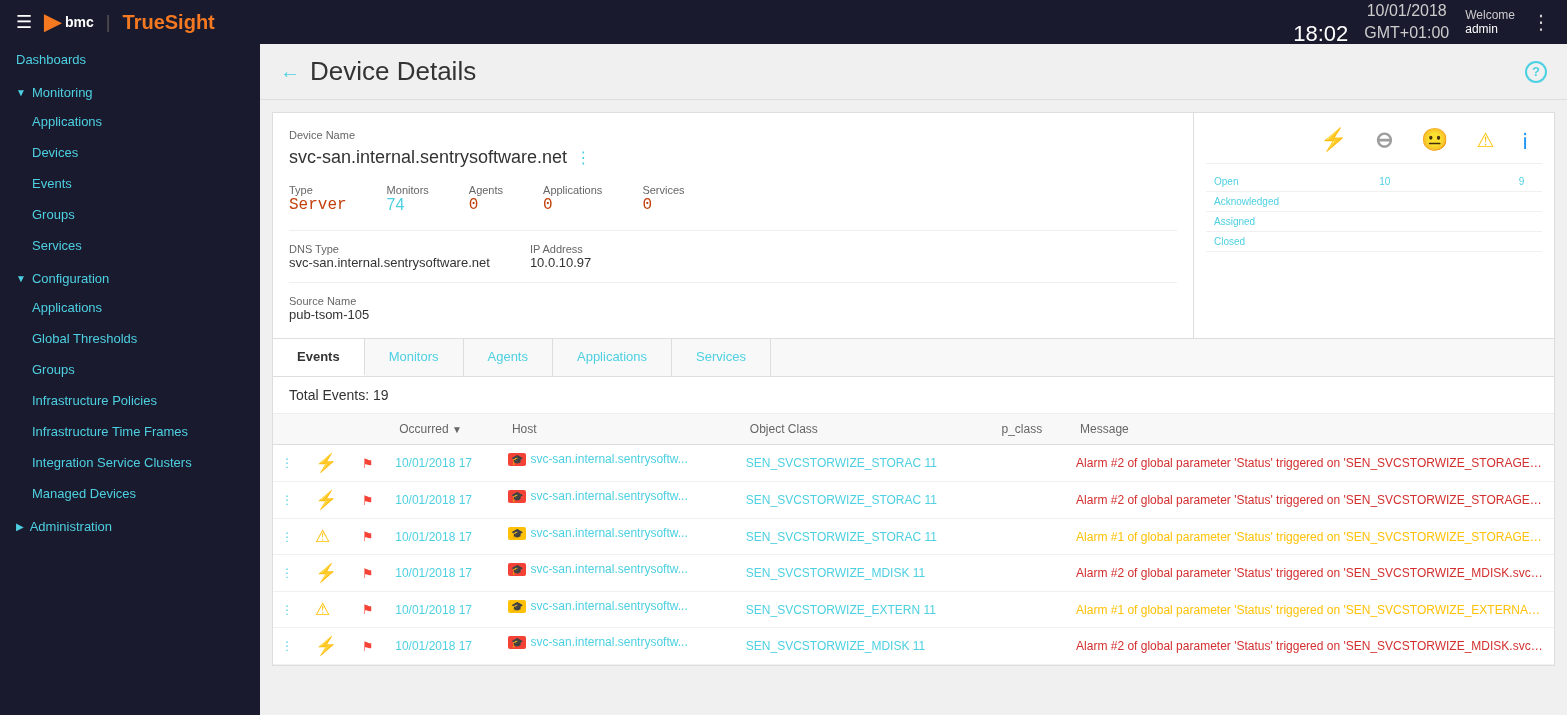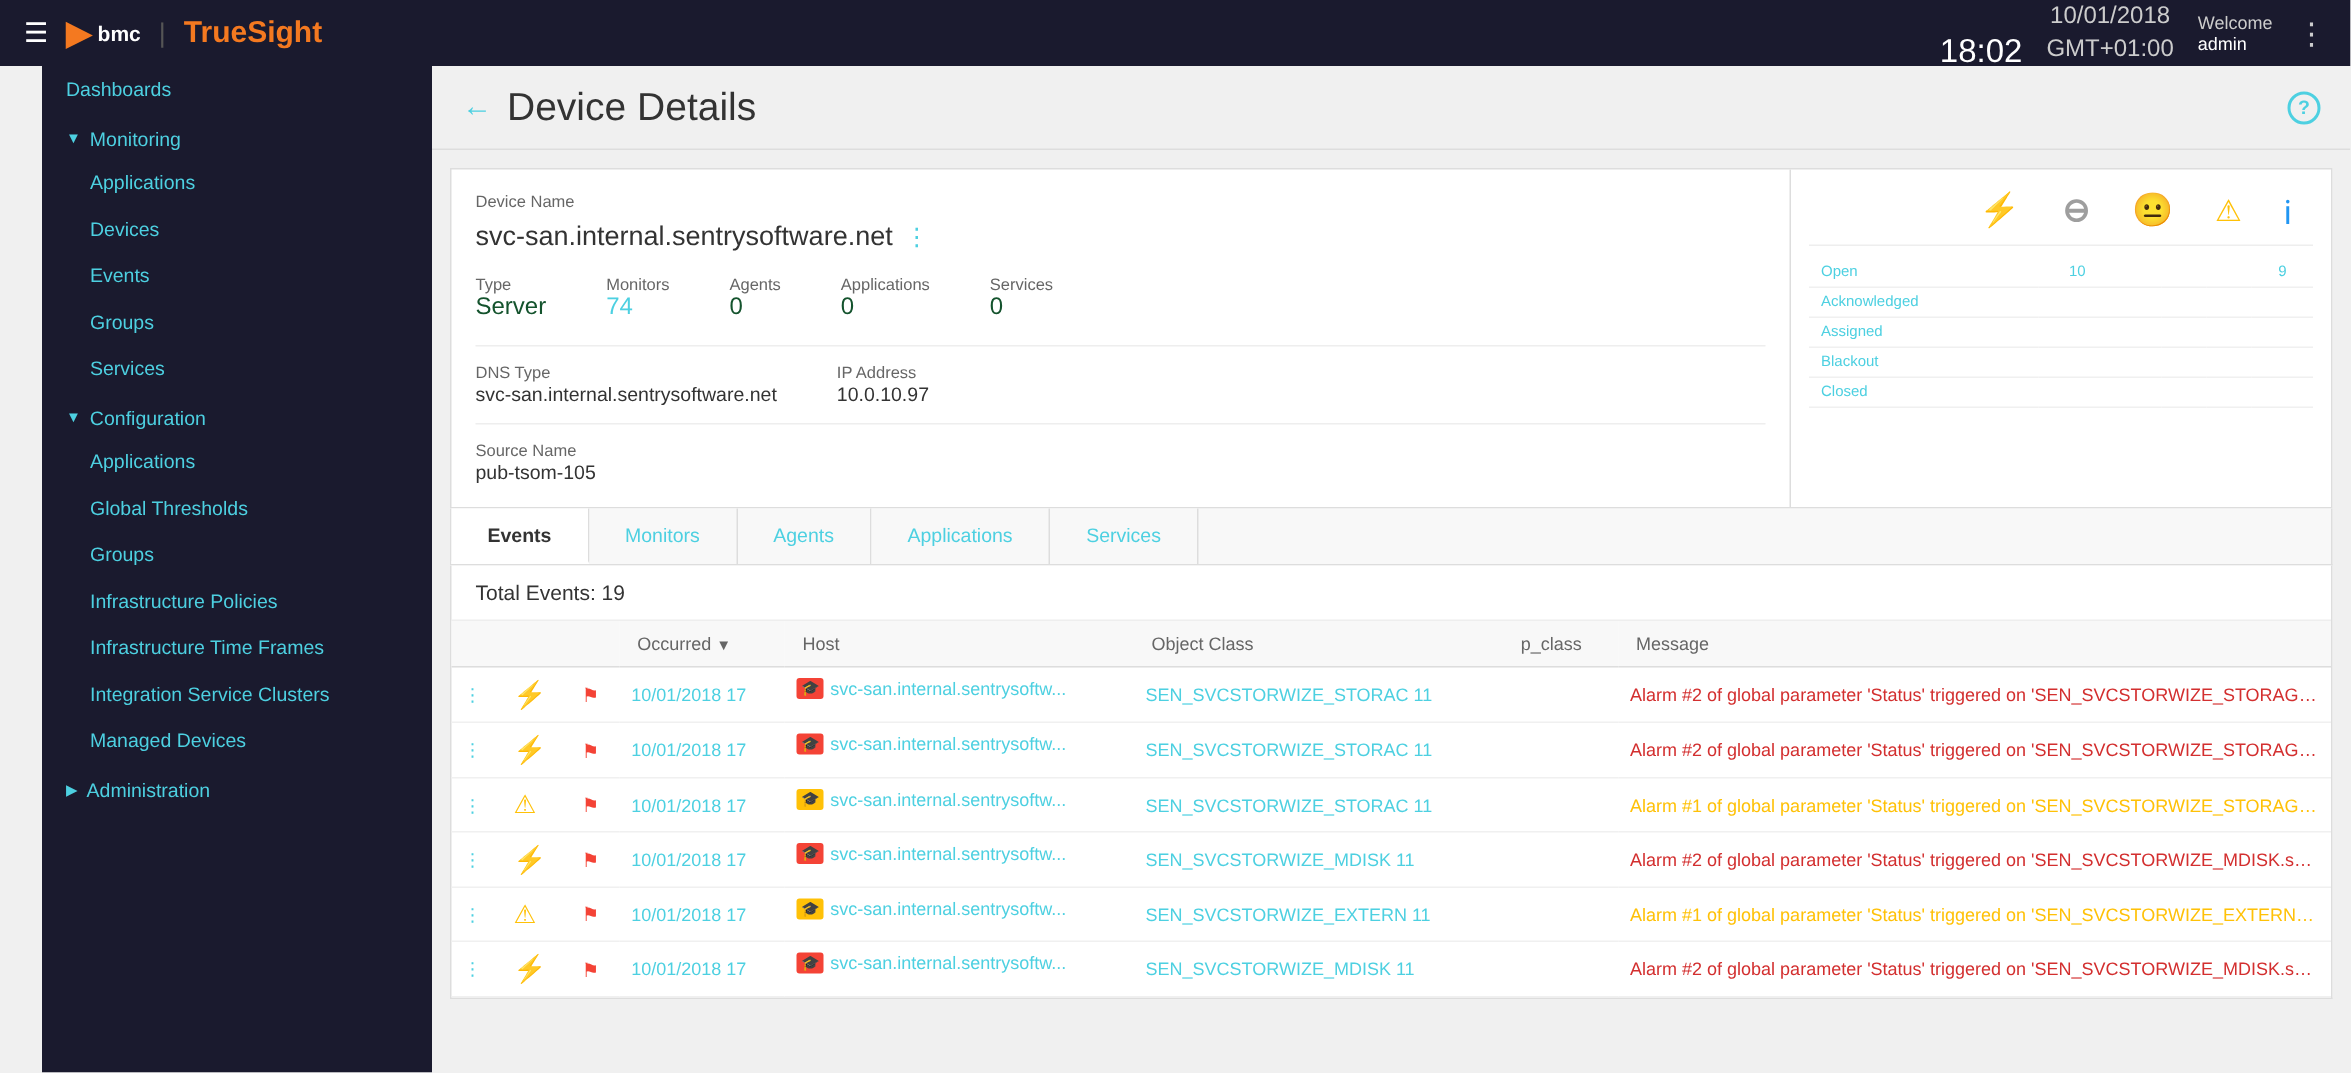--- a/index.html
+++ b/index.html
@@ -19,21 +19,21 @@
     .hamburger { color: #fff; font-size: 18px; cursor: pointer; }
     .bmc-logo { color: #fff; font-weight: bold; font-size: 14px; display: flex; align-items: center; gap: 4px; }
     .bmc-logo .bmc-icon { color: #f47920; font-size: 22px; }
     .truesight { color: #f47920; font-size: 20px; font-weight: bold; }
     .topnav-right { display: flex; align-items: center; gap: 16px; color: #ccc; font-size: 13px; }
     .topnav-right .time { font-size: 22px; color: #fff; margin-top: 24px; }
     .topnav-right .date { font-size: 11px; line-height: 1.4; }
     .topnav-right .dots { font-size: 18px; cursor: pointer; }
 
     
-    .layout { display: flex; height: calc(100vh - 44px); padding-left: 28px; }
+    .layout { display: flex; height: calc(100vh - 44px); }
 
     
     .sidebar {
       width: 260px;
       background: #1a1a2e;
       color: #4dd0e1;
       overflow-y: auto;
       flex-shrink: 0;
     }
     .sidebar-item {
@@ -99,21 +99,21 @@
     .device-name-dots { color: #4dd0e1; font-size: 16px; cursor: pointer; }
 
     .device-meta {
       display: flex;
       gap: 40px;
       margin-bottom: 16px;
     }
     .meta-item { }
     .meta-label { font-size: 11px; color: #666; }
     .meta-value { font-size: 16px; color: #4dd0e1; }
-    .meta-value.plain { color: #14532d; }
+    .meta-value.plain { color: #c2410c; font-family: Liberation Mono, monospace; }
 
     .device-dns-row {
       display: flex;
       gap: 40px;
       padding-top: 12px;
       border-top: 1px solid #eee;
     }
     .dns-item { }
     .dns-label { font-size: 11px; color: #666; }
     .dns-value { font-size: 13px; color: #333; }
@@ -338,28 +338,20 @@
             </tr>
             <tr>
               <td class="row-label">Assigned</td>
               <td></td>
                 <td></td>
                 <td></td>
                 <td></td>
                 <td></td>
             </tr>
             <tr>
-              <td class="row-label">Blackout</td>
-              <td></td>
-                <td></td>
-                <td></td>
-                <td></td>
-                <td></td>
-            </tr>
-            <tr>
               <td class="row-label">Closed</td>
               <td></td>
                 <td></td>
                 <td></td>
                 <td></td>
                 <td></td>
             </tr>
           </tbody>
         </table>
       </div>

